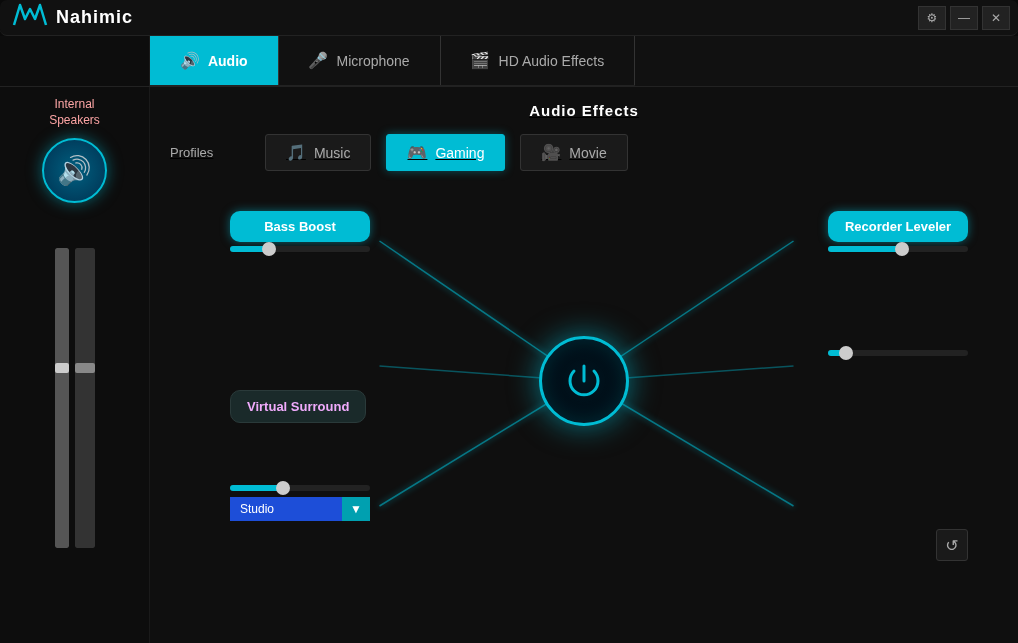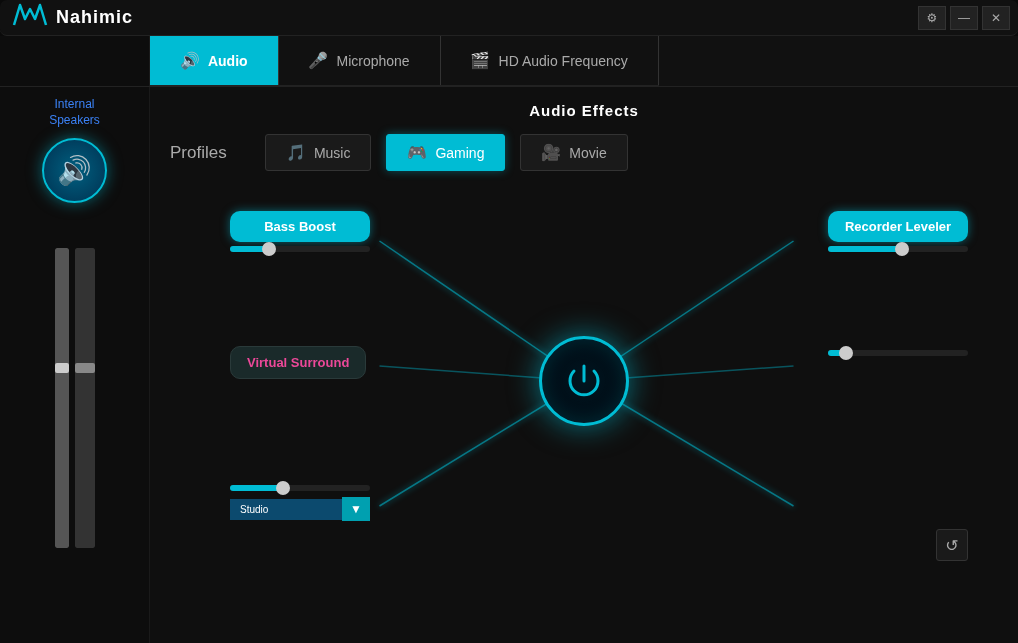--- a/index.html
+++ b/index.html
@@ -94,21 +94,21 @@
       width: 150px;
       background: #0d0d0d;
       display: flex;
       flex-direction: column;
       align-items: center;
       padding-top: 10px;
       border-right: 1px solid #1a1a1a;
       position: relative;
     }
     #sidebar-label {
-      color: #3b82f6;
+      color: #fca5a5;
       font-size: 12px;
       text-align: center;
       margin-bottom: 10px;
       line-height: 1.3;
     }
     #speaker-icon-circle {
       width: 65px;
       height: 65px;
       border-radius: 50%;
       background: radial-gradient(circle, #006080, #003050);
@@ -154,40 +154,41 @@
       background: #ccc;
       border-radius: 2px;
       cursor: pointer;
     }
 
     
     #content {
       flex: 1;
       background: #0f0f0f;
       padding: 15px 20px;
+      text-decoration: underline;
     }
     #content-title {
       text-align: center;
       color: #fff;
       font-size: 15px;
       font-weight: bold;
       margin-bottom: 15px;
       letter-spacing: 1px;
     }
 
     
     #profiles-row {
       display: flex;
       align-items: center;
       gap: 15px;
       margin-bottom: 20px;
     }
     #profiles-label {
       color: #aaa;
-      font-size: 17px;
+      font-size: 13px;
       min-width: 80px;
     }
     .profile-btn {
       display: flex;
       align-items: center;
       gap: 8px;
       padding: 8px 20px;
       border: 1px solid #333;
       background: #1a1a1a;
       color: #aaa;
@@ -243,22 +244,23 @@
       min-width: 130px;
       text-align: center;
       border-radius: 10px;
     }
     .effect-btn.active {
       background: #00bcd4;
       box-shadow: 0 0 10px rgba(0,188,212,0.5);
     }
     .effect-btn.dark {
       background: #1a2a2a;
-      color: #ec4899;
+      color: #f0abfc;
       border: 1px solid #2a3a3a;
+      margin-top: 44px;
     }
 
     .effect-slider {
       margin-top: 4px;
       width: 140px;
       height: 6px;
       background: #222;
       border-radius: 3px;
       position: relative;
     }
@@ -294,25 +296,25 @@
     
     #reverb-dropdown {
       display: flex;
       align-items: center;
       gap: 0;
       margin-top: 6px;
       width: 140px;
     }
     #reverb-select {
       flex: 1;
-      background: #0c4a6e;
+      background: #1d4ed8;
       color: #fff;
       border: none;
       padding: 5px 10px;
-      font-size: 10px;
+      font-size: 12px;
       cursor: pointer;
       appearance: none;
     }
     #reverb-arrow {
       background: #00a0b0;
       color: #fff;
       padding: 5px 8px;
       font-size: 12px;
       cursor: pointer;
     }
@@ -368,21 +370,21 @@
     <div class="nav-tab active">
       <span class="tab-icon">🔊</span>
       <span>Audio</span>
     </div>
     <div class="nav-tab">
       <span class="tab-icon">🎤</span>
       <span>Microphone</span>
     </div>
     <div class="nav-tab">
       <span class="tab-icon">🎬</span>
-      <span>HD  Audio Frequency</span>
+      <span>HD  Audio Effects</span>
     </div>
   </div>
 </div>
 
 <div id="main">
 
   <div id="sidebar">
     <div id="sidebar-label">Internal<br>Speakers</div>
     <div id="speaker-icon-circle">🔊</div>
 

